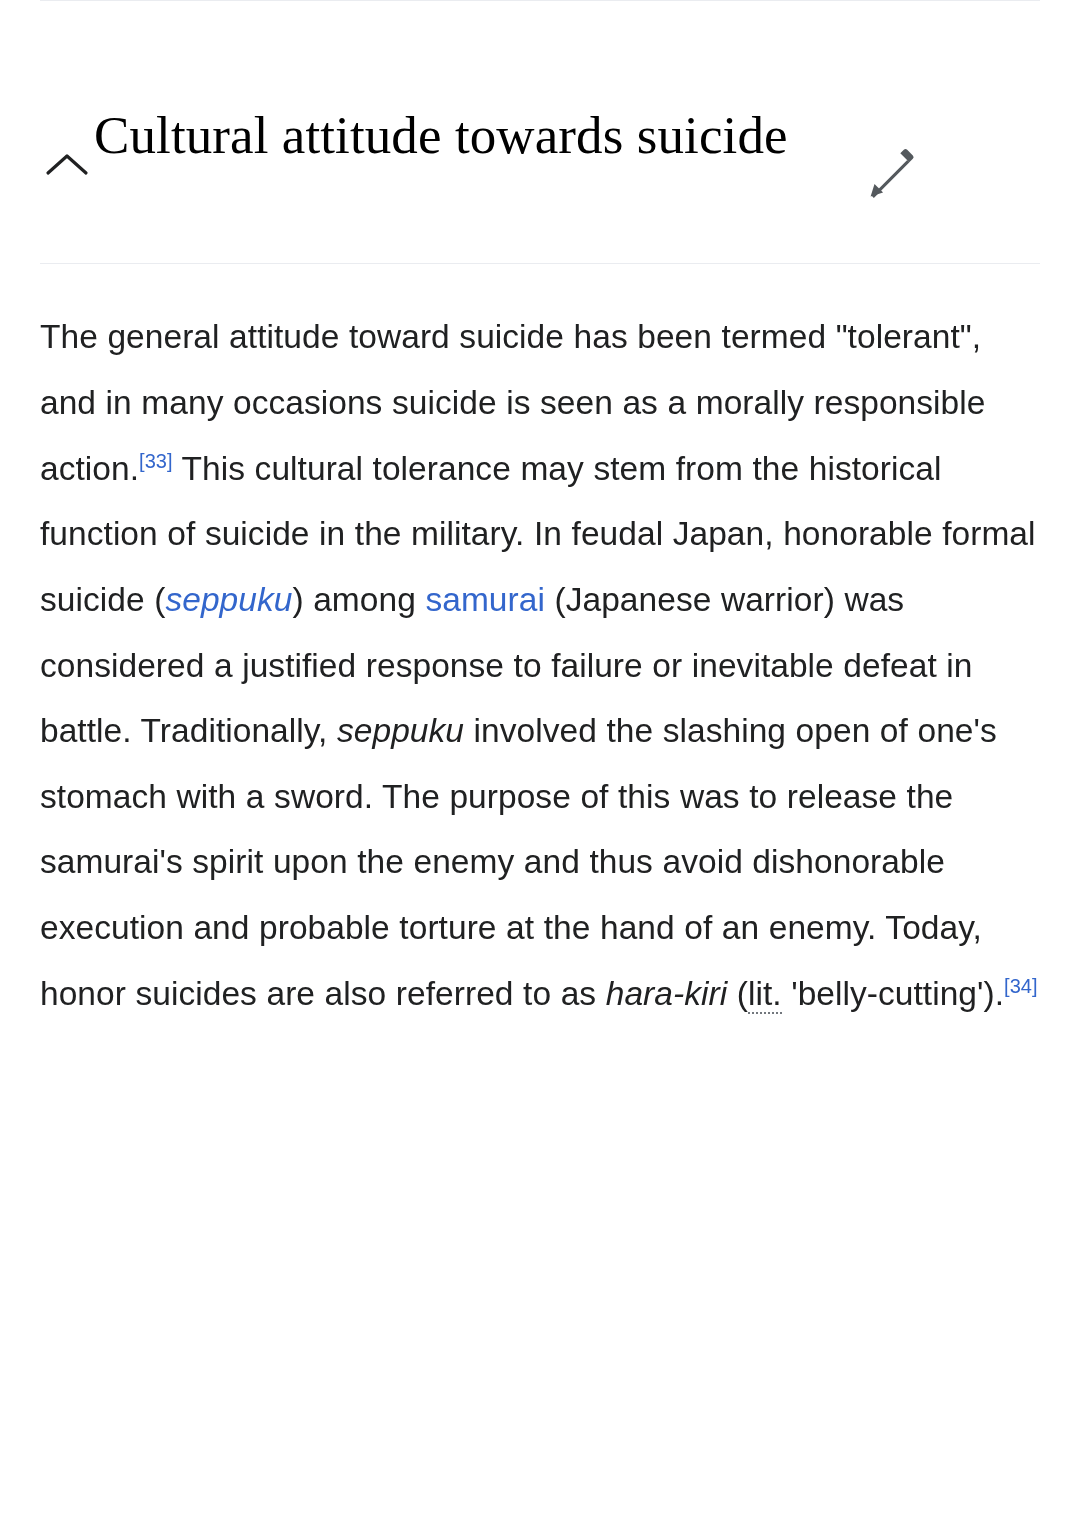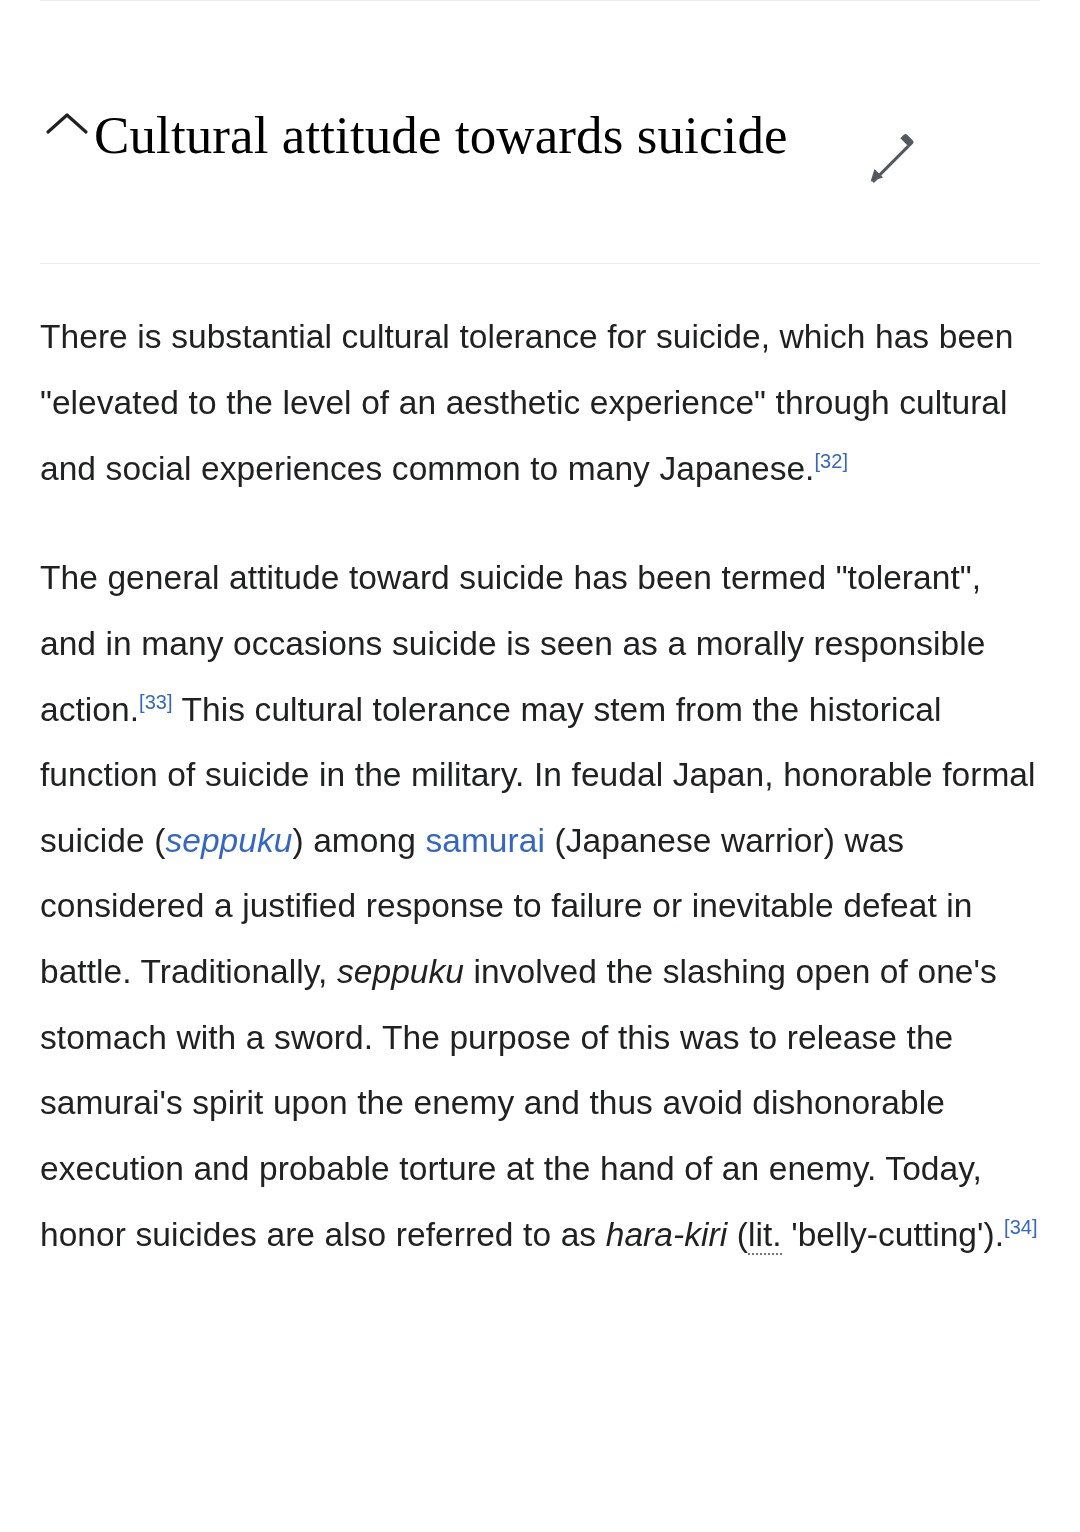--- a/index.html
+++ b/index.html
@@ -23,21 +23,21 @@
   .top-rule {
     position: absolute;
     top: 0;
     left: 40px;
     right: 40px;
     height: 1px;
     background: #eaecf0;
   }
   .section-header {
     display: flex;
-    align-items: flex-start;
+    align-items: center;
     padding: 54px 40px 0 40px;
     position: relative;
   }
   .collapse-chevron {
     width: 54px;
     flex: 0 0 54px;
     display: flex;
     align-items: flex-start;
     justify-content: center;
     padding-top: 56px;
@@ -130,23 +130,20 @@
         </svg>
       </span>
     </div>
 
   </div>
 
   <div class="header-rule"></div>
 
   <div class="content">
 
-    <p class="body-text">
-      <span>There is substantial cultural tolerance for suicide, which has been "elevated to the level of an aesthetic experience" through cultural and social experiences common to many Japanese.</span><sup class="ref"><a class="reflink" href="#">[32]</a></sup>
-    </p>
 
     <p class="body-text">
       <span>The general attitude toward suicide has been termed "tolerant", and in many occasions suicide is seen as a morally responsible action.</span><sup class="ref"><a href="#">[33]</a></sup><span> This cultural tolerance may stem from the historical function of suicide in the military. In feudal Japan, honorable formal suicide (</span><a class="wikilink" href="#"><i>seppuku</i></a><span>) among </span><a class="wikilink" href="#">samurai</a><span> (Japanese warrior) was considered a justified response to failure or inevitable defeat in battle. Traditionally, </span><i>seppuku</i><span> involved the slashing open of one's stomach with a sword. The purpose of this was to release the samurai's spirit upon the enemy and thus avoid dishonorable execution and probable torture at the hand of an enemy. Today, honor suicides are also referred to as </span><i>hara-kiri</i><span> (</span><span class="lit-abbr">lit.</span><span> 'belly-cutting').</span><sup class="ref"><a href="#">[34]</a></sup>
     </p>
 
   </div>
 
 </div>
 
 </body></html>

